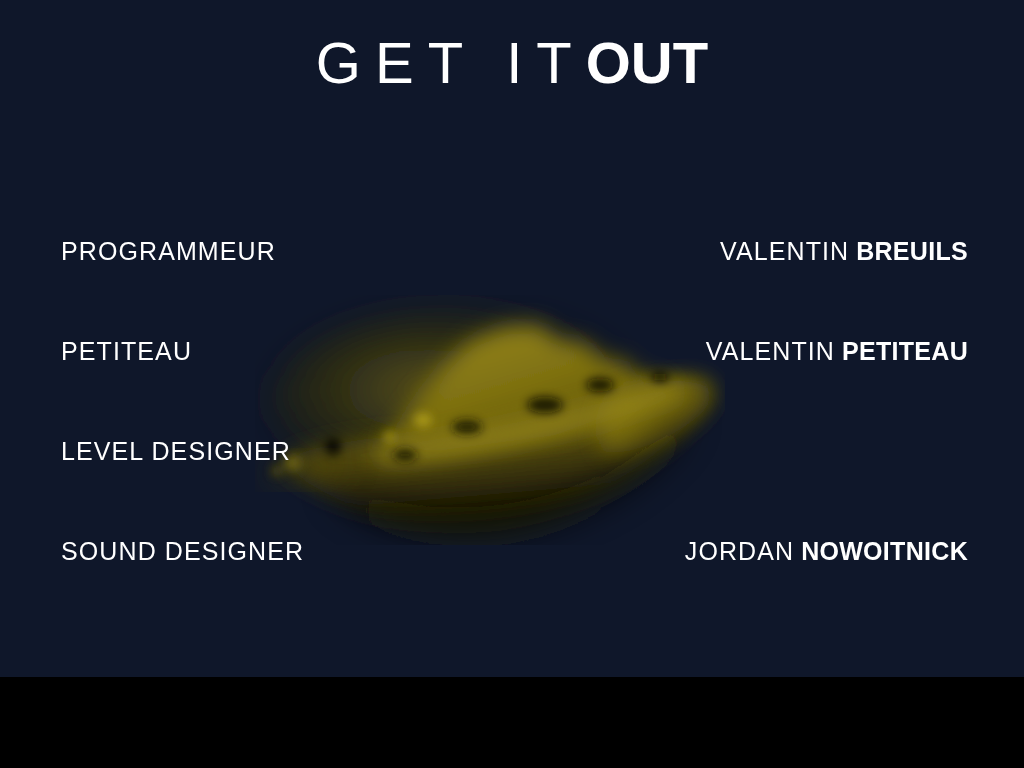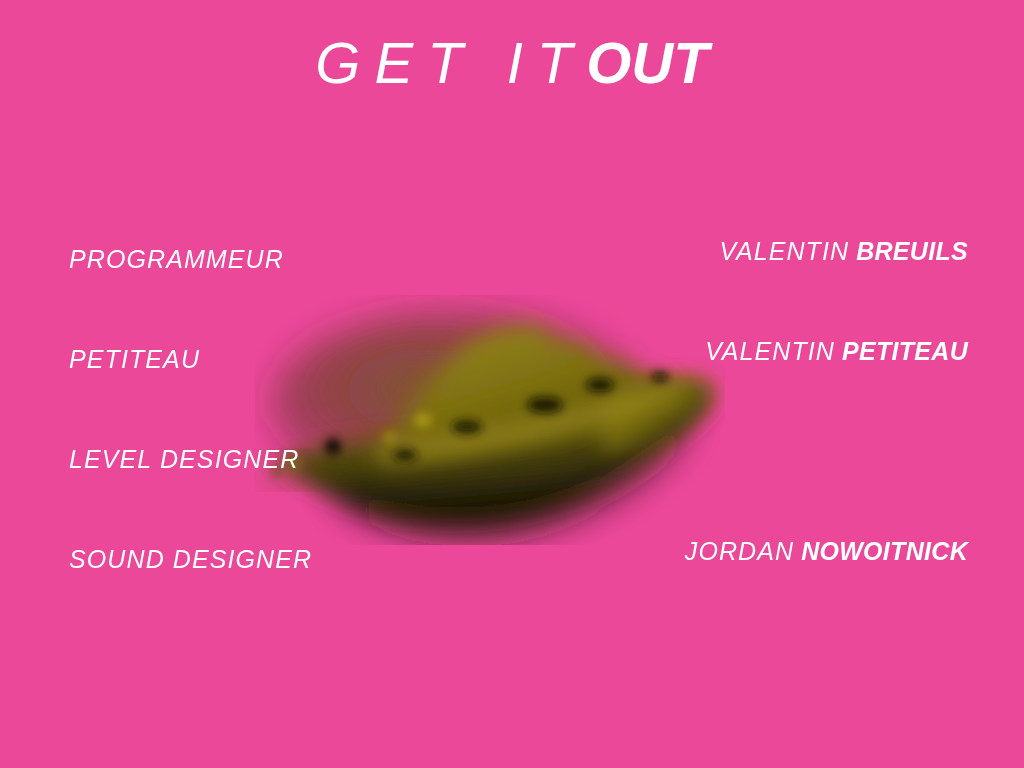--- a/index.html
+++ b/index.html
@@ -3,25 +3,24 @@
 <meta charset="utf-8">
 <style>
   html, body {
     margin: 0;
     padding: 0;
     background: #000000;
   }
   #screen {
     position: relative;
     width: 1024px;
-    height: 768px;
-    background: #ec4899;
+    height: 677px;
+    background: #0f172a;
     overflow: hidden;
     font-family: "Liberation Sans", sans-serif;
-    font-style: italic;
     -webkit-font-smoothing: antialiased;
   }
 
   
   #title {
     position: absolute;
     top: 34px;
     left: 0;
     width: 1024px;
     text-align: center;
@@ -67,24 +66,23 @@
   .role, .person {
     position: absolute;
     top: 0;
     line-height: 30px;
     font-size: 25px;
     color: #ffffff;
     white-space: nowrap;
     user-select: none;
   }
   .role {
-    left: 8px;
+    left: 0;
     font-weight: 300;
     letter-spacing: 1.1px;
-    margin-top: 8px;
   }
   .person {
     right: 0;
     text-align: right;
   }
   .person .first {
     font-weight: 300;
     letter-spacing: 1.1px;
     margin-top: 18px;
   }

